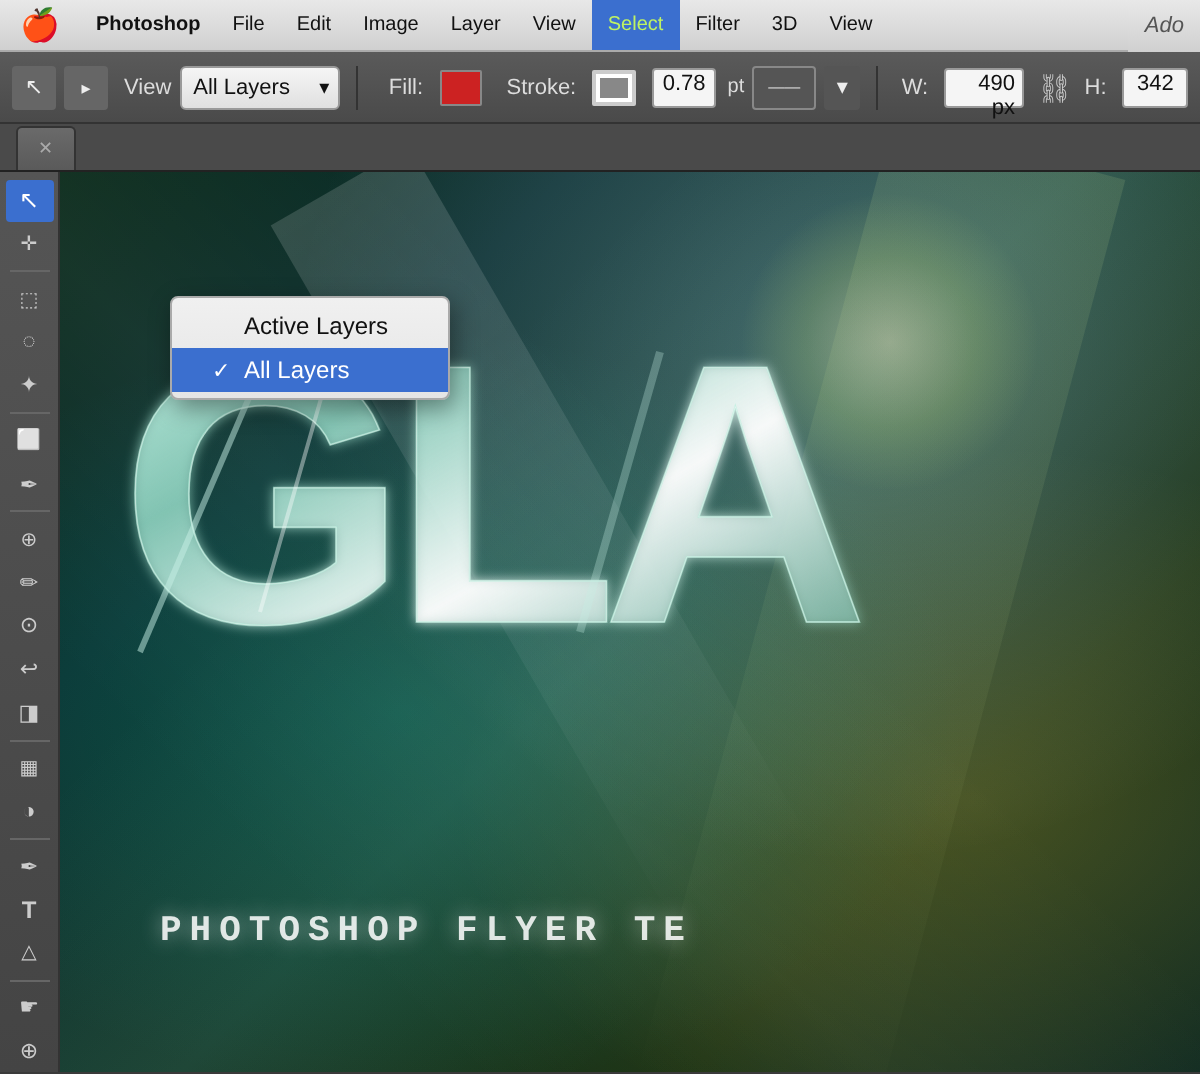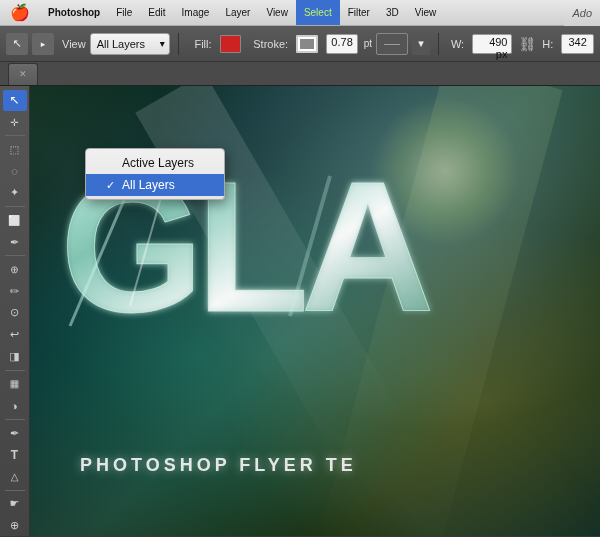--- a/index.html
+++ b/index.html
@@ -287,21 +287,21 @@
       border-radius: 50%;
       pointer-events: none;
     }
 
     .photoshop-flyer-text {
       position: absolute;
       bottom: 60px;
       left: 50px;
       font-size: 18px;
       font-weight: 700;
-      font-family: Liberation Sans, sans-serif;
+      font-family: Liberation Mono, monospace;
       letter-spacing: 4px;
       color: rgba(255,255,255,0.85);
       text-shadow: 0 0 10px rgba(255,255,255,0.5);
     }
 
     
     .dropdown-menu {
       position: absolute;
       top: 62px;
       left: 55px;

